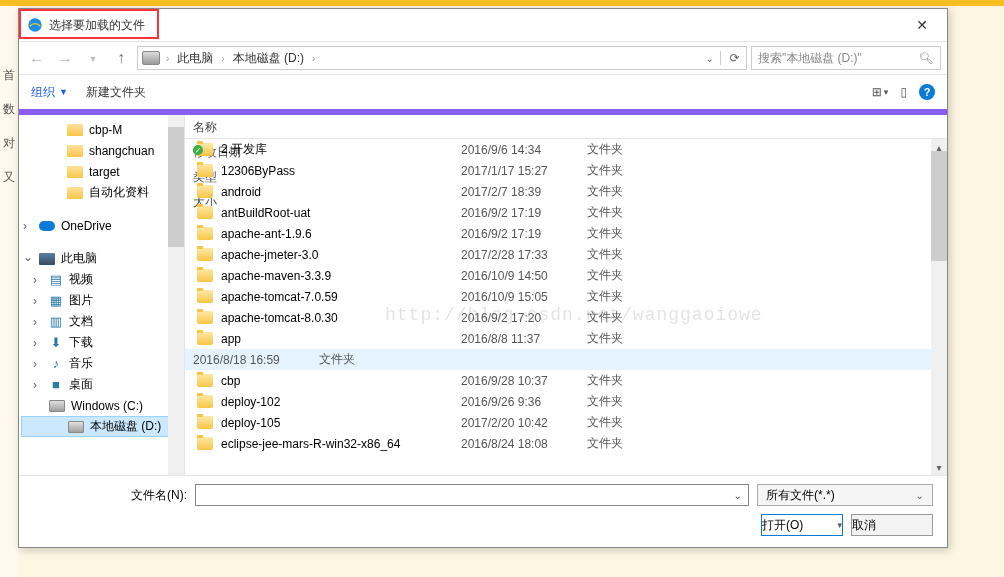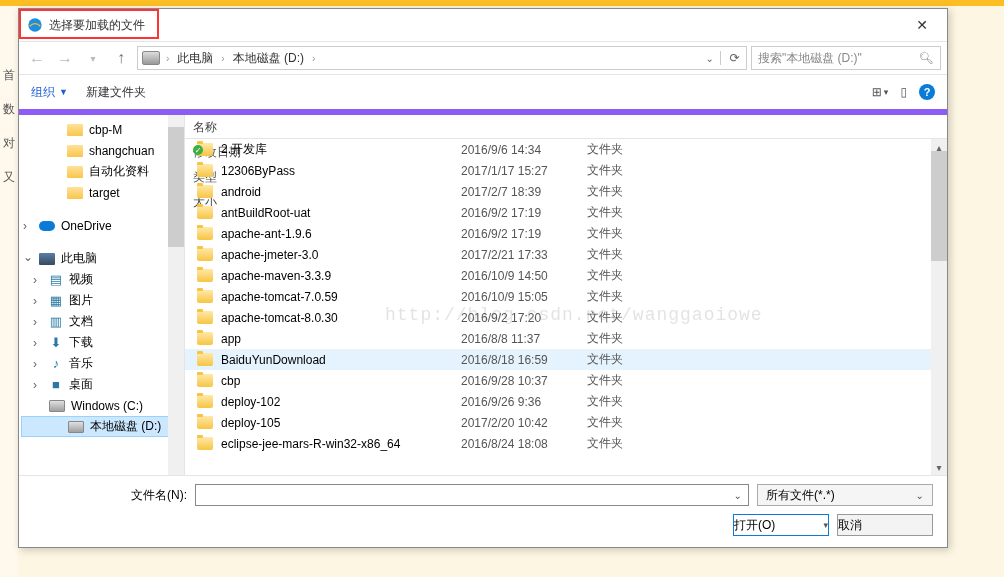--- a/index.html
+++ b/index.html
@@ -173,21 +173,21 @@
     }
     .fn-input .dd { margin-left: auto; color: #555; }
     .type-select {
       width: 176px; height: 22px; border: 1px solid #aaa;
       display: flex; align-items: center; padding: 0 8px;
       background: #f5f5f5;
     }
     .type-select .dd { margin-left: auto; color: #555; }
     .btn-row { display: flex; justify-content: flex-end; gap: 8px; }
     .btn {
-      width: 96px; height: 22px;
+      width: 82px; height: 22px;
       border: 1px solid #999;
       background: #f3f3f3;
       display: flex; align-items: center; justify-content: space-between;
       font-size: 12px;
     }
     .btn.primary { border: 1px solid #0a7bd8; background: #fff; }
   </style>
 </head>
 <body>
 
@@ -258,25 +258,25 @@
           <div class="side-item indent1">
             <div class="folder-small"></div>
             <span>cbp-M</span>
           </div>
           <div class="side-item indent1">
             <div class="folder-small"></div>
             <span>shangchuan</span>
           </div>
           <div class="side-item indent1">
             <div class="folder-small"></div>
-            <span>自动化资料</span>
+            <span>target</span>
           </div>
           <div class="side-item indent1">
             <div class="folder-small"></div>
-            <span>target</span>
+            <span>自动化资料</span>
           </div>
         </div>
       <div class="side-spacer"></div>
       <div class="side-item indent0 hasexpand">
         <div class="onedrive-icon"></div>
         <span>OneDrive</span>
       </div>
       <div class="side-spacer"></div>
       <div class="side-item indent0 hasexpand expanded">
         <div class="pc-icon"></div>
@@ -374,21 +374,21 @@
             </div>
     <div class="c-date">2016/9/2 17:19</div>
     <div class="c-type">文件夹</div>
     <div class="c-size"></div>
   </div>
           <div class="fl-row ">
     <div class="c-name">
               <div class="folder-icon "></div>
               <span>apache-jmeter-3.0</span>
             </div>
-    <div class="c-date">2017/2/21 17:33</div>
+    <div class="c-date">2017/2/28 17:33</div>
     <div class="c-type">文件夹</div>
     <div class="c-size"></div>
   </div>
           <div class="fl-row ">
     <div class="c-name">
               <div class="folder-icon "></div>
               <span>apache-maven-3.3.9</span>
             </div>
     <div class="c-date">2016/10/9 14:50</div>
     <div class="c-type">文件夹</div>
@@ -415,24 +415,20 @@
           <div class="fl-row ">
     <div class="c-name">
               <div class="folder-icon "></div>
               <span>app</span>
             </div>
     <div class="c-date">2016/8/8 11:37</div>
     <div class="c-type">文件夹</div>
     <div class="c-size"></div>
   </div>
           <div class="fl-row hover">
-    <div class="c-name">
-              <div class="folder-icon "></div>
-              <span>BaiduYunDownload</span>
-            </div>
     <div class="c-date">2016/8/18 16:59</div>
     <div class="c-type">文件夹</div>
     <div class="c-size"></div>
   </div>
           <div class="fl-row ">
     <div class="c-name">
               <div class="folder-icon "></div>
               <span>cbp</span>
             </div>
     <div class="c-date">2016/9/28 10:37</div>

